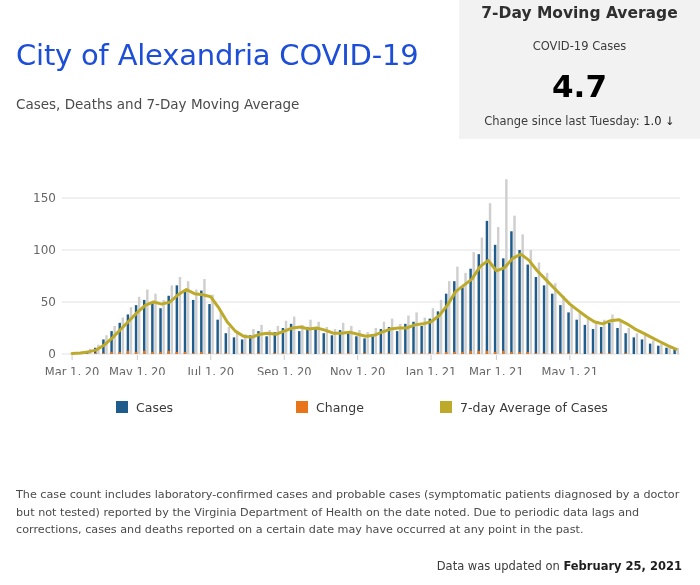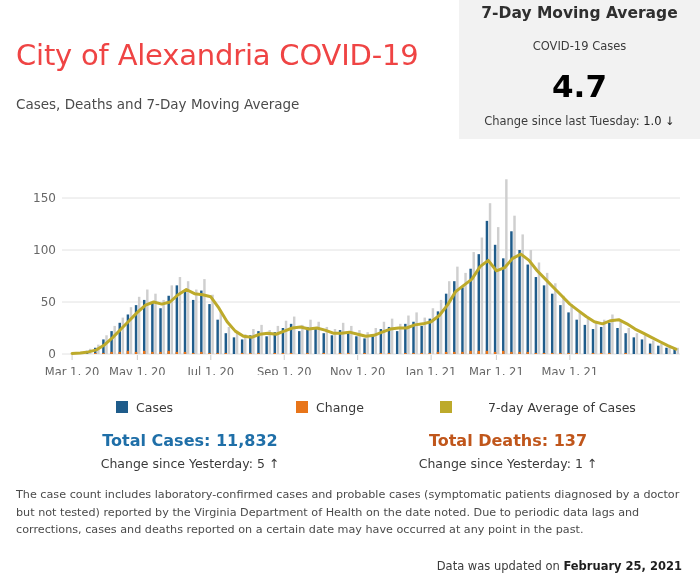--- a/index.html
+++ b/index.html
@@ -19,21 +19,21 @@
   
   #header-block {
     position: absolute;
     left: 16px;
     top: 38px;
     width: 440px;
   }
   #page-title {
     font-size: 29px;
     font-weight: 400;
-    color: #ef4444;
+    color: #1d4ed8;
     letter-spacing: -0.2px;
     line-height: 34px;
     margin: 0;
   }
   #page-subtitle {
     font-size: 13.5px;
     color: #4b4b4b;
     margin-top: 24px;
     line-height: 17px;
   }
@@ -110,21 +110,21 @@
     margin-right: 8px;
     flex: none;
   }
   .legend-label {
     font-size: 12.5px;
     color: #3a3a3a;
     white-space: nowrap;
   }
   #legend-cases  { left: 116px; }
   #legend-deaths { left: 296px; }
-  #legend-avg    { left: 440px; gap: 28px; }
+  #legend-avg    { left: 440px; }
 
   
   #totals {
     position: absolute;
     top: 430px;
     left: 0;
     width: 700px;
     height: 50px;
   }
   .total-block {
@@ -445,27 +445,19 @@
     <span class="legend-swatch" style="background: rgb(232, 117, 26);"></span>
     <span class="legend-label">Change</span>
   </div>
   <div class="legend-item" id="legend-avg">
     <span class="legend-swatch" style="background: rgb(189, 170, 43);"></span>
     <span class="legend-label">7-day Average of Cases</span>
   </div>
 </div>
 
 <div id="totals">
-  <div class="total-block" id="total-cases-block">
-    <div class="total-headline" id="total-cases-headline" style="color: rgb(31, 111, 168);">Total Cases: 11,832</div>
-    <div class="total-change">Change since Yesterday: 5 ↑</div>
-  </div>
-  <div class="total-block" id="total-deaths-block">
-    <div class="total-headline" id="total-deaths-headline" style="color: rgb(192, 86, 27);">Total Deaths: 137</div>
-    <div class="total-change">Change since Yesterday: 1 ↑</div>
-  </div>
 </div>
 
 <div id="footnote">The case count includes laboratory-confirmed cases and probable cases (symptomatic patients diagnosed by a doctor but not tested) reported by the Virginia Department of Health on the date noted. Due to periodic data lags and corrections, cases and deaths reported on a certain date may have occurred at any point in the past.</div>
 
 <div id="updated-line">
   <span>Data was updated on </span><span class="updated-bold">February 25, 2021</span>
 </div>
 
 </body></html>

